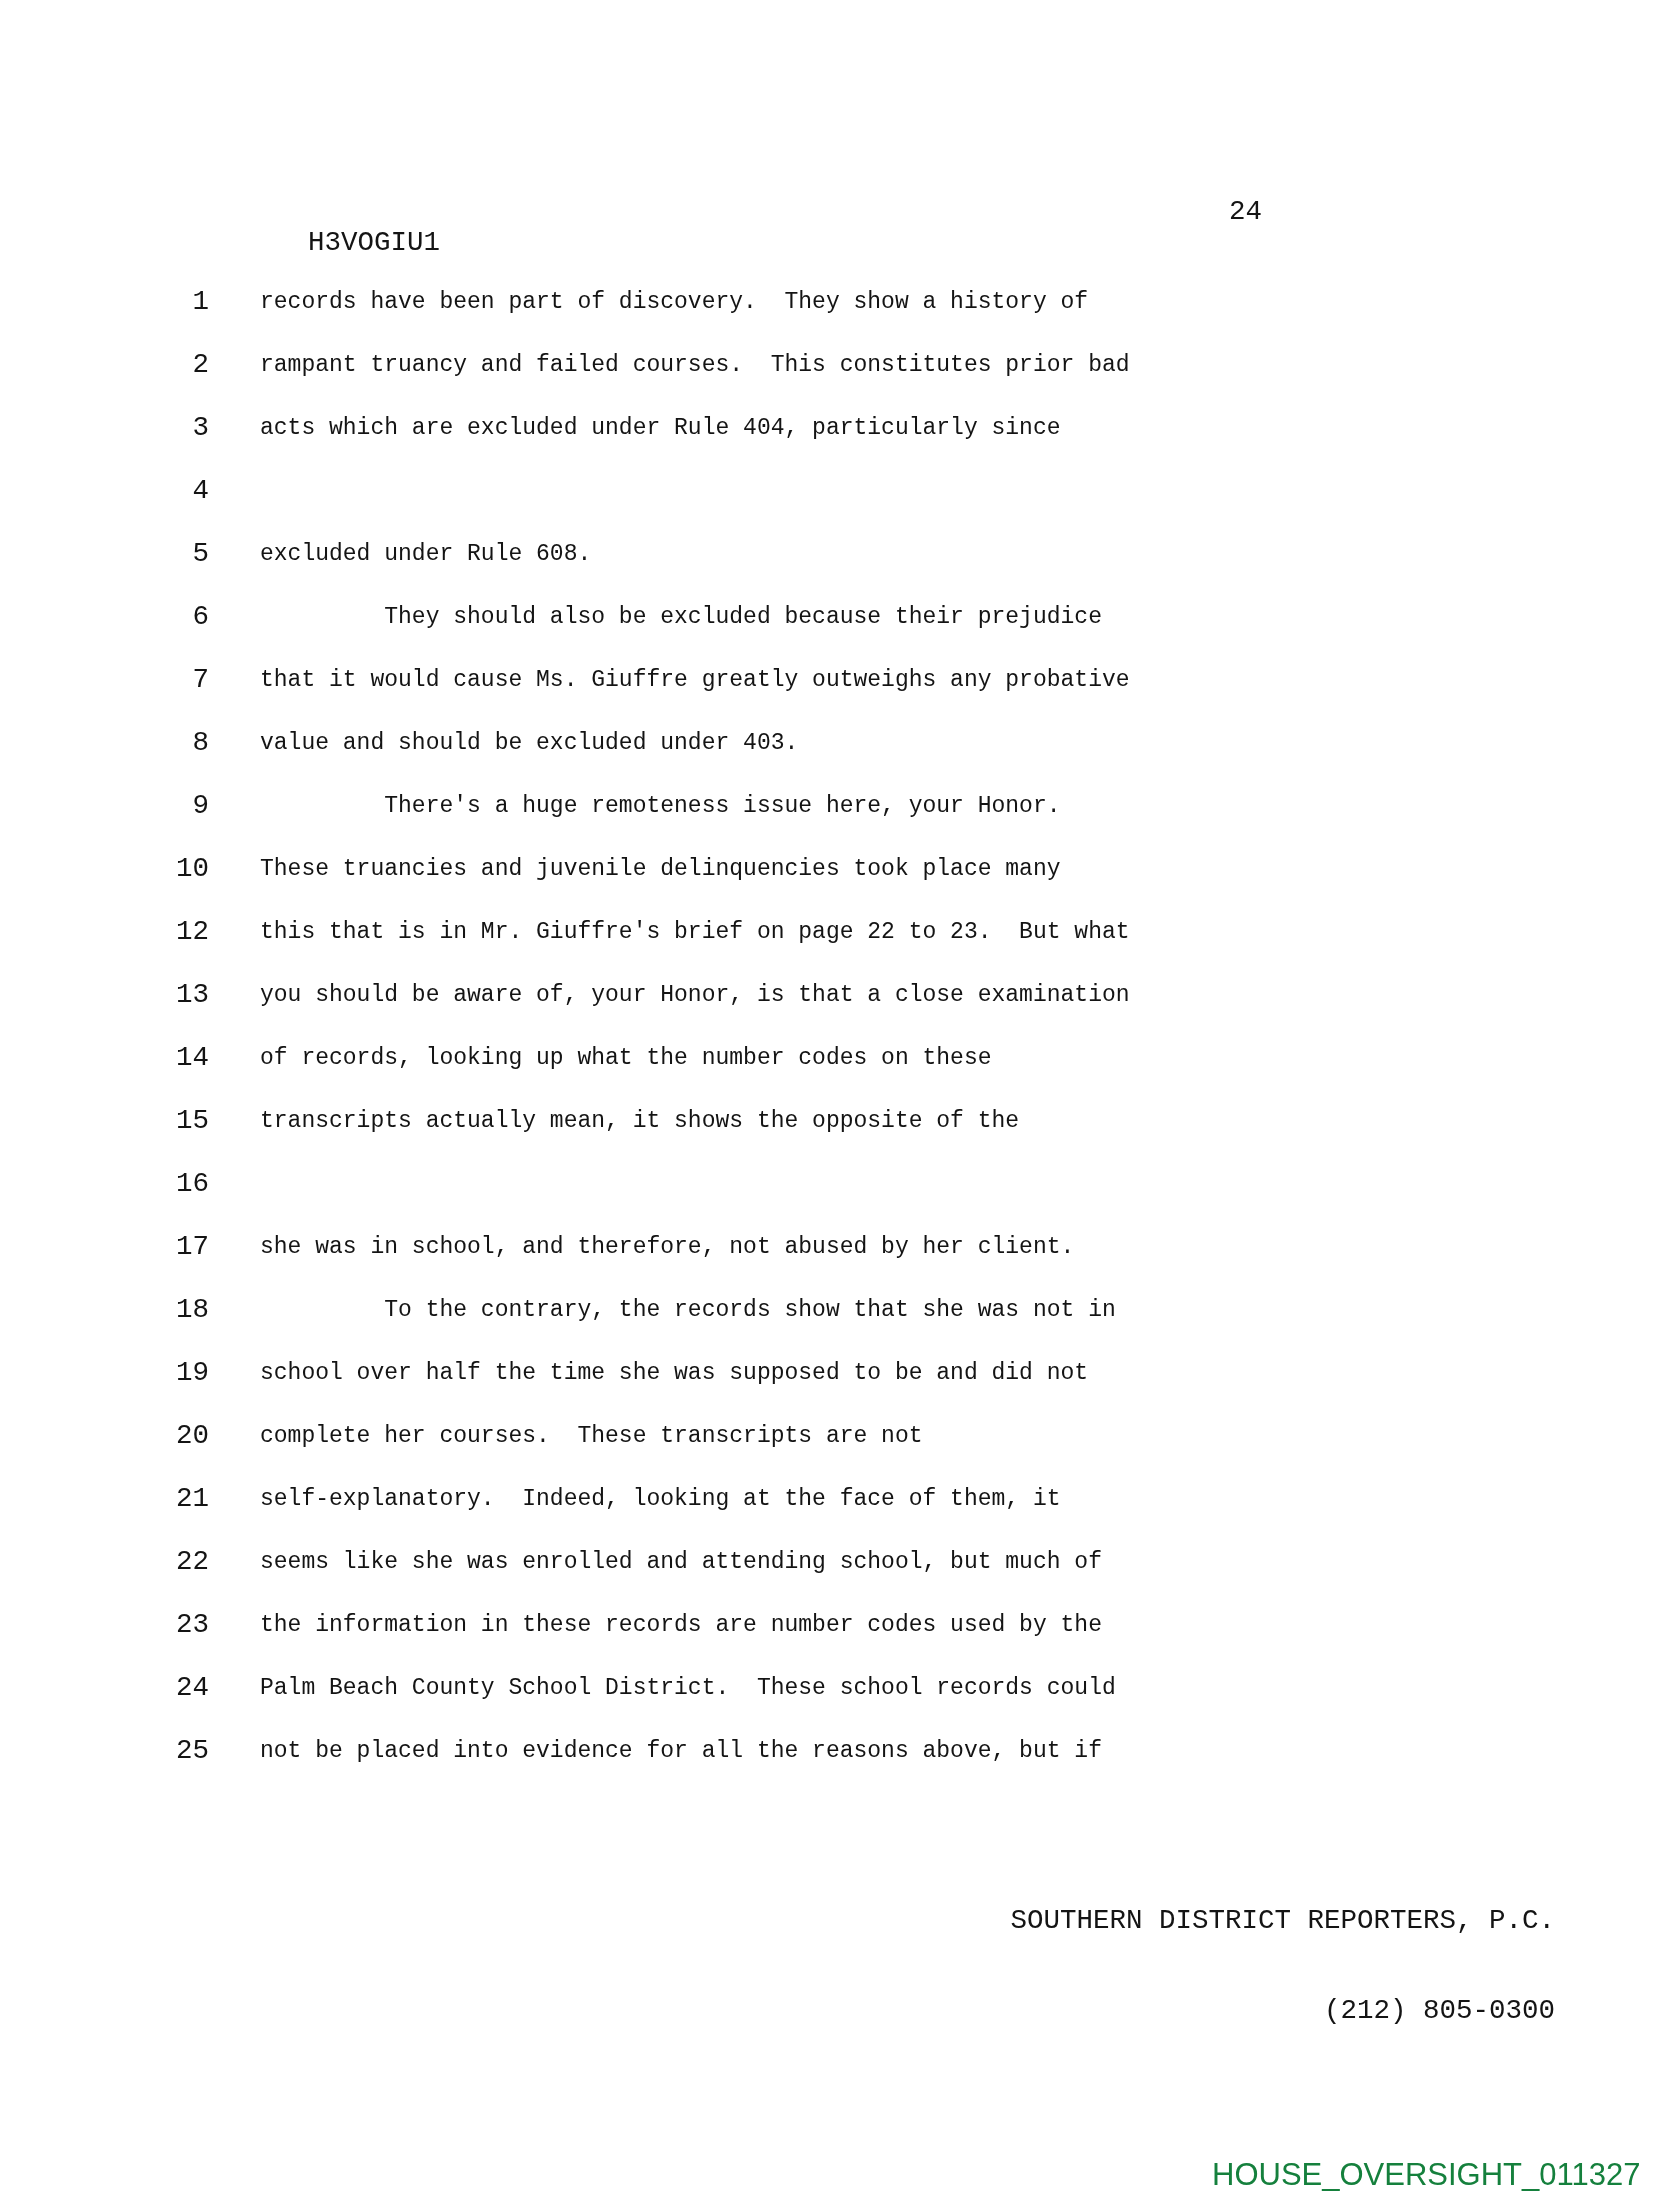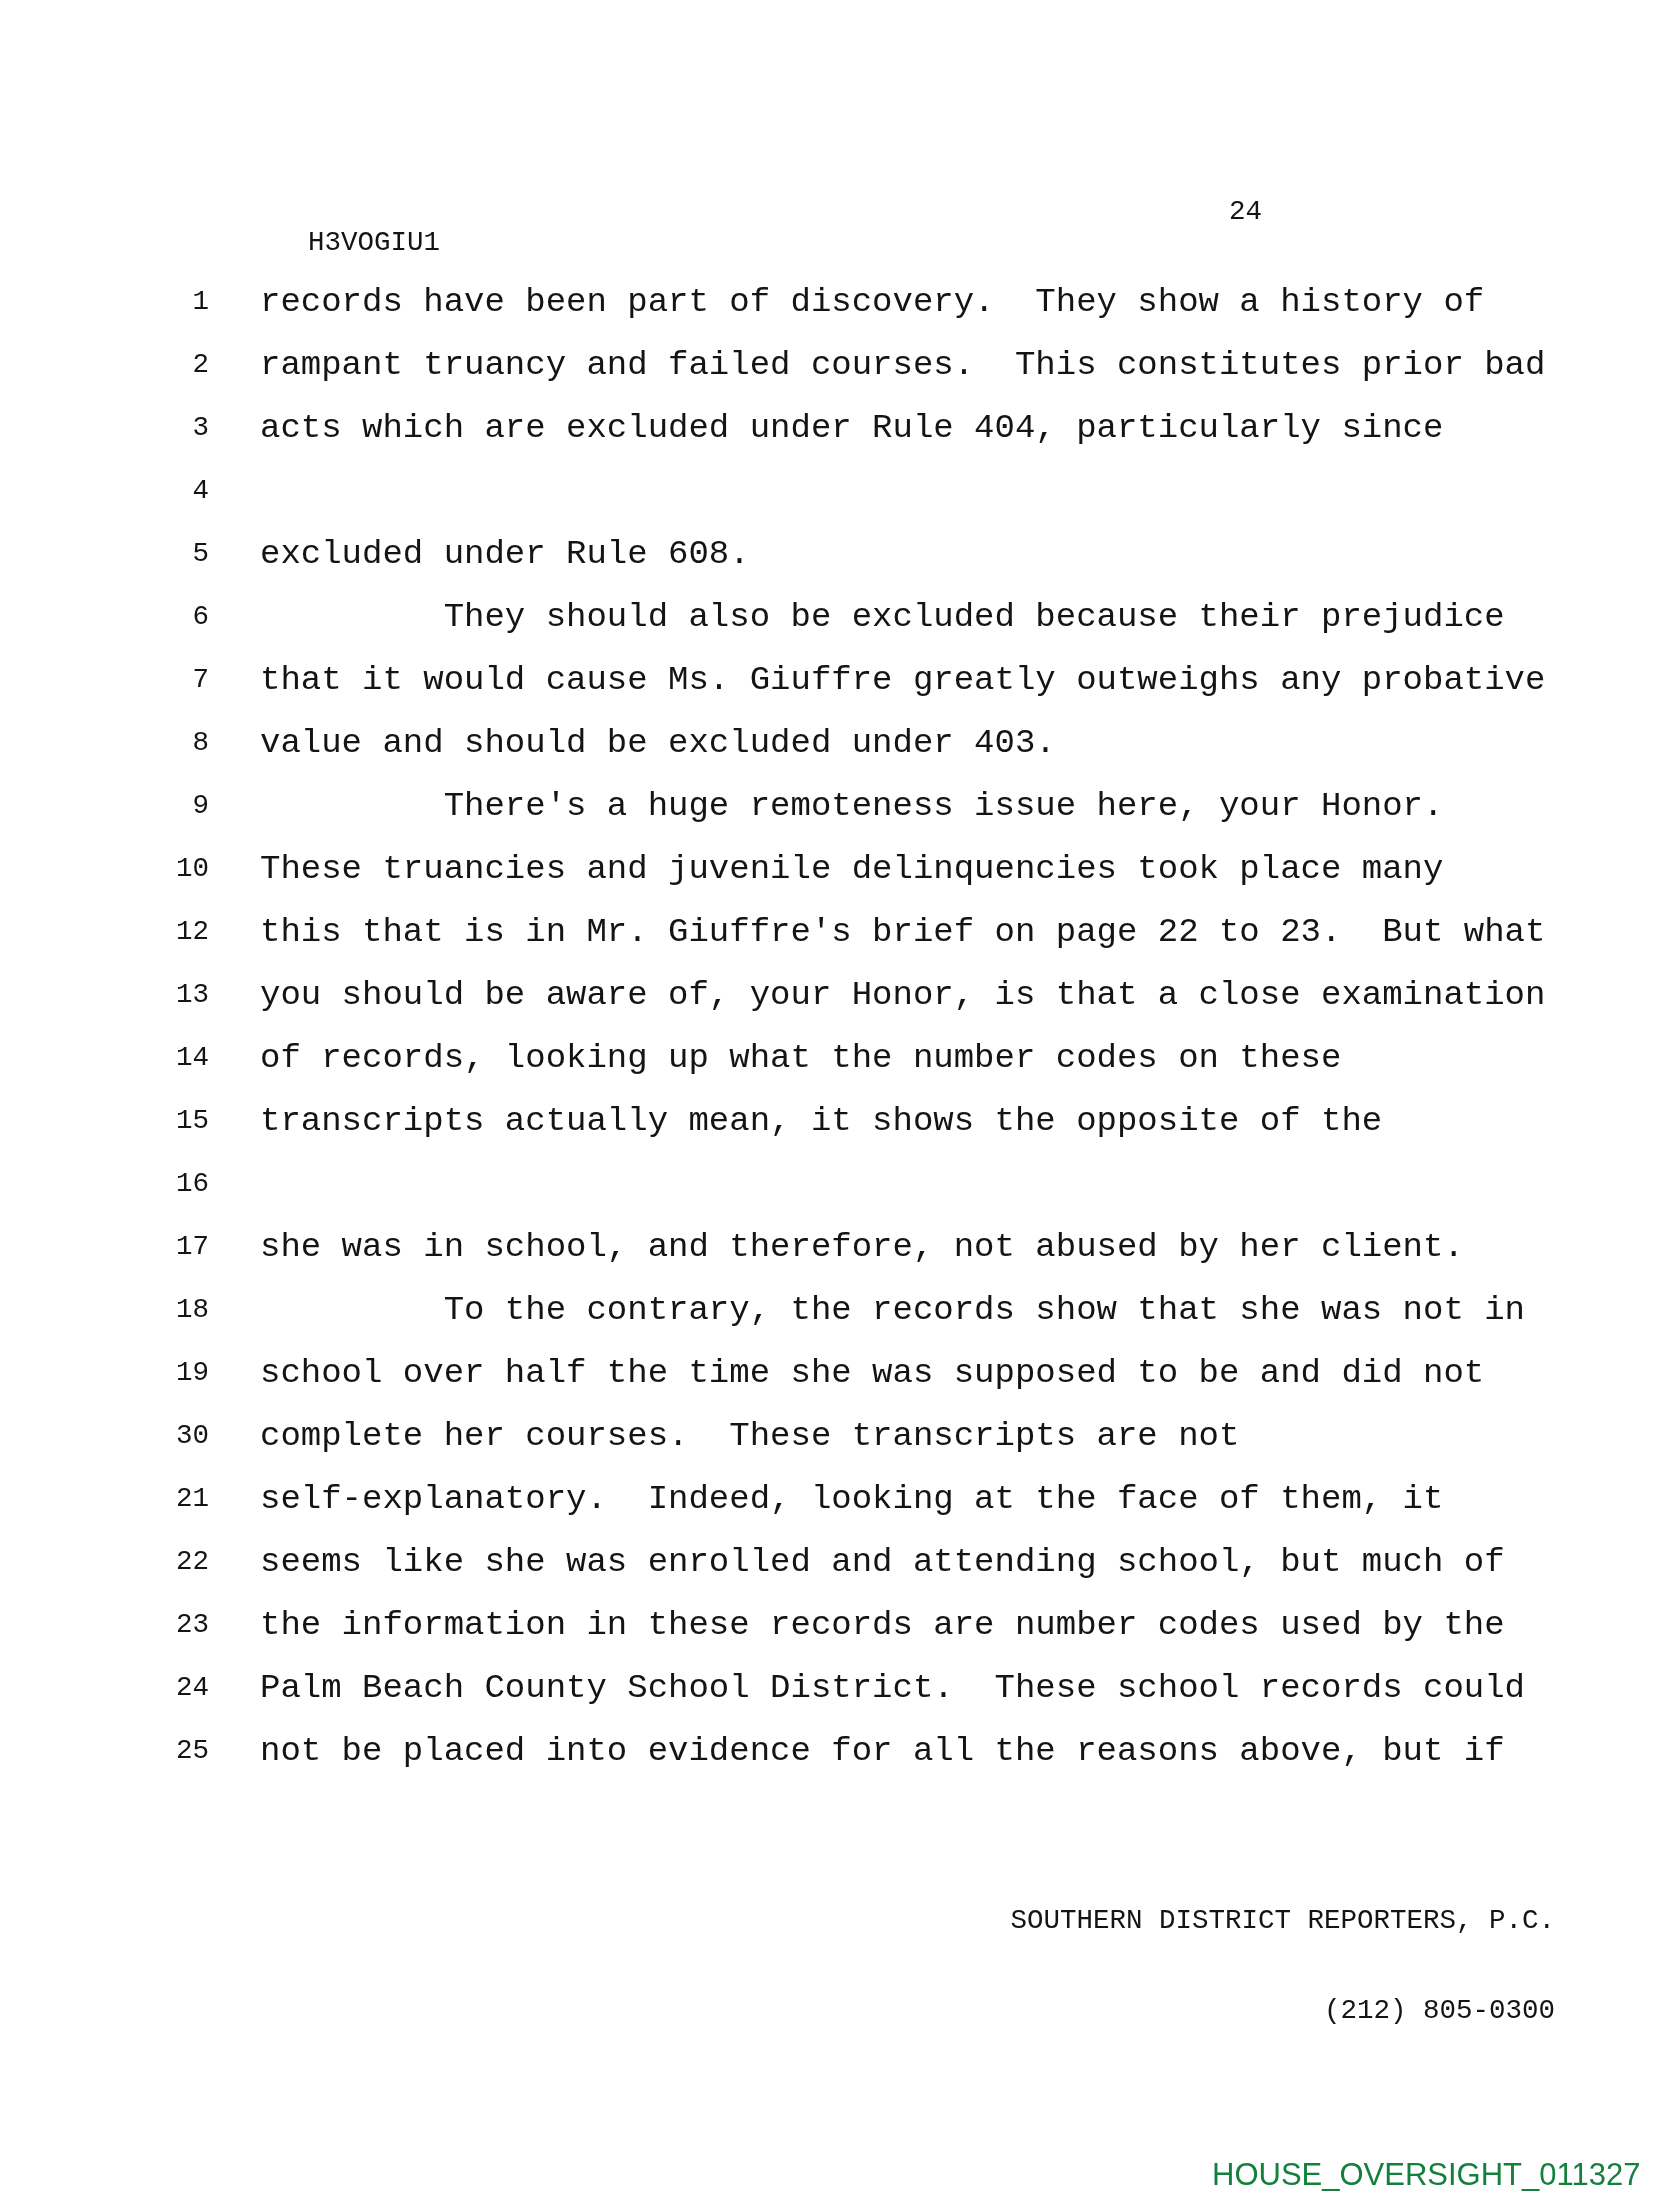--- a/index.html
+++ b/index.html
@@ -49,21 +49,21 @@
     width: 52px;
     text-align: right;
     font-size: 27.5px;
     line-height: 32px;
     white-space: pre;
     flex: 0 0 auto;
   }
   .line-text {
     display: inline-block;
     margin-left: 51px;
-    font-size: 34px;
+    font-size: 23px;
     line-height: 32px;
     white-space: pre;
     flex: 0 0 auto;
     text-align: center;
   }
   .footer {
     position: absolute;
     top: 1846px;
     left: 0;
     width: 1555px;
@@ -156,21 +156,21 @@
       </div>
       <div class="line-row">
         <span class="line-num">18</span>
         <span class="line-text">         To the contrary, the records show that she was not in</span>
       </div>
       <div class="line-row">
         <span class="line-num">19</span>
         <span class="line-text">school over half the time she was supposed to be and did not</span>
       </div>
       <div class="line-row">
-        <span class="line-num">30</span>
+        <span class="line-num">20</span>
         <span class="line-text">complete her courses.  These transcripts are not</span>
       </div>
       <div class="line-row">
         <span class="line-num">21</span>
         <span class="line-text">self-explanatory.  Indeed, looking at the face of them, it</span>
       </div>
       <div class="line-row">
         <span class="line-num">22</span>
         <span class="line-text">seems like she was enrolled and attending school, but much of</span>
       </div>

